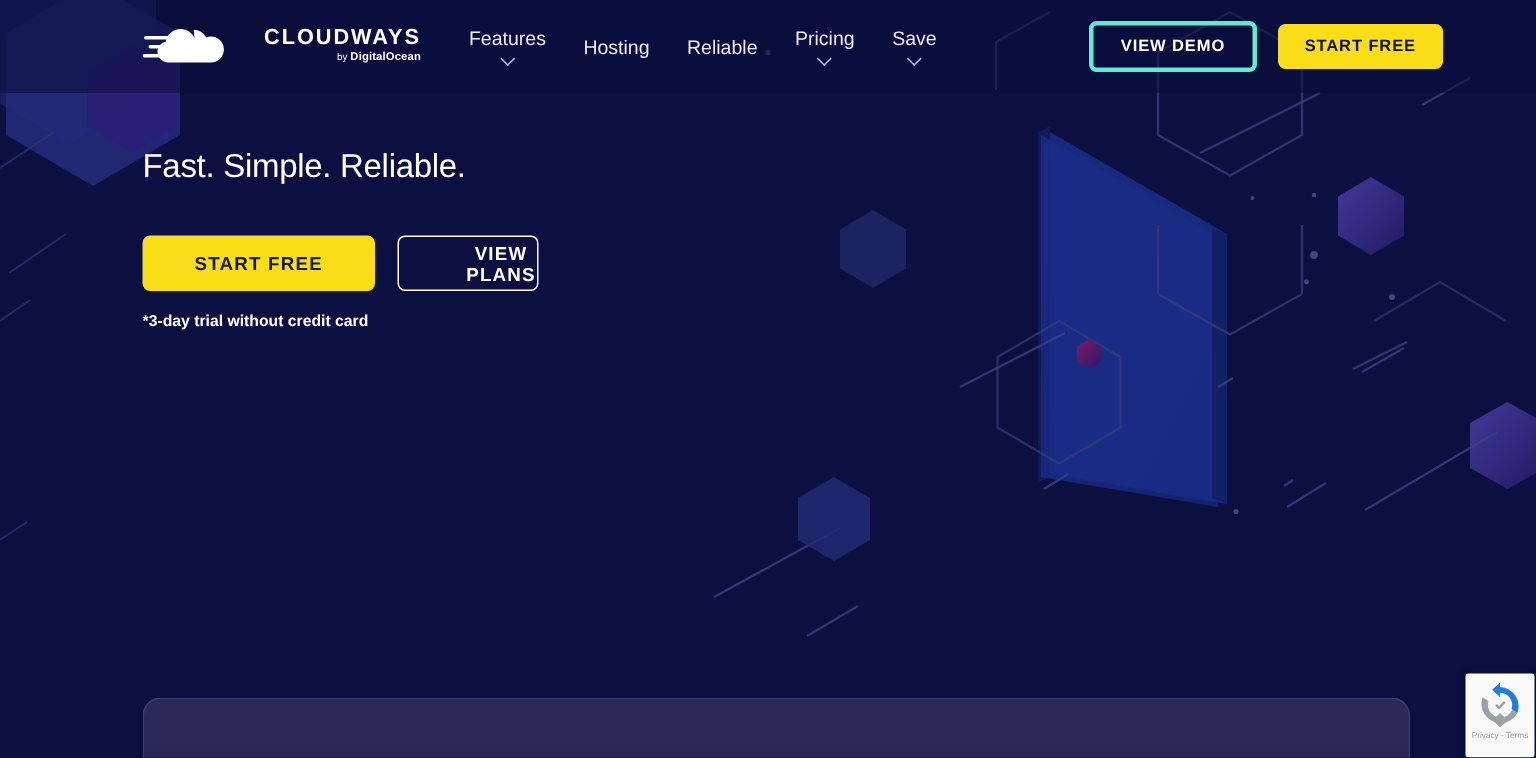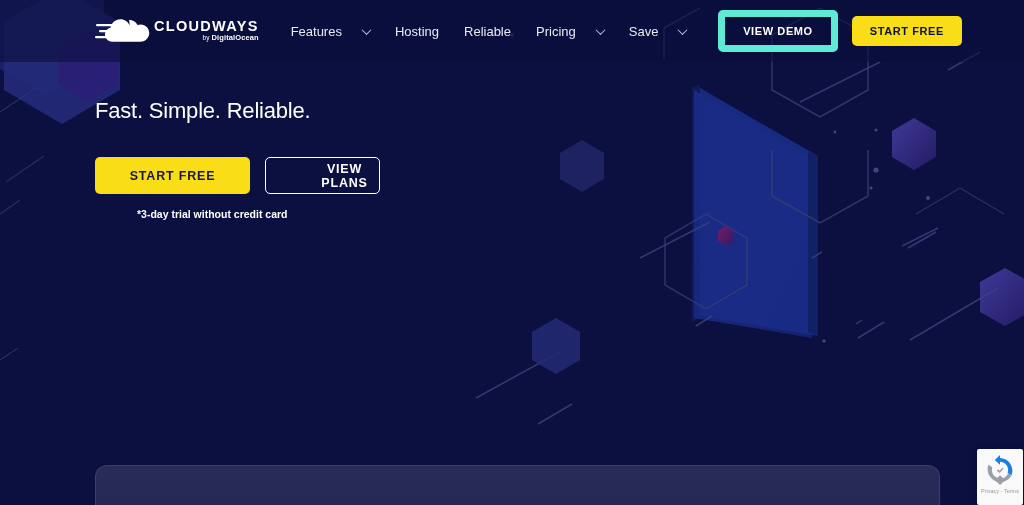--- a/index.html
+++ b/index.html
@@ -33,21 +33,21 @@
     height: 62px;
     display: flex;
     align-items: center;
     padding: 0 62px 0 95px;
     background: rgba(10, 13, 56, 0.55);
   }
 
   .logo {
     display: flex;
     align-items: center;
-    gap: 1px;
+    gap: 23px;
     margin-right: 32px;
     cursor: pointer;
   }
   .logo-mark { width: 58px; height: 30px; display: block; }
   .logo-text { line-height: 1; padding-bottom: 2px; }
   .logo-name {
     display: block;
     color: #ffffff;
     font-size: 14.5px;
     font-weight: bold;
@@ -65,25 +65,26 @@
   .logo-sub .by { font-weight: normal; font-size: 6.5px; }
 
   .nav {
     display: flex;
     align-items: center;
     gap: 25px;
   }
   .nav-item {
     display: flex;
     align-items: center;
-    gap: 21px;
+    gap: 4px;
     color: #e9eaf4;
     font-size: 13px;
     cursor: pointer;
     white-space: nowrap;
+    flex-direction: column;
   }
   .chev {
     display: inline-block;
     width: 7px;
     height: 7px;
     border-right: 1.4px solid #b9bcd8;
     border-bottom: 1.4px solid #b9bcd8;
     transform: rotate(45deg) translate(-1px,-1px);
   }
 
@@ -101,21 +102,21 @@
     border-radius: 5px;
     cursor: pointer;
     white-space: nowrap;
     display: inline-flex;
     align-items: center;
     justify-content: center;
   }
   .btn-outline {
     background: transparent;
     color: #ffffff;
-    border: 7px solid #5eead4;
+    border: 3px solid #5eead4;
     padding: 8px 18px;
   }
   .btn-yellow {
     background: #f9dd16;
     color: #0c1040;
     border: none;
     padding: 9px 18px;
   }
 
   
@@ -171,35 +172,34 @@
     font-family: "Liberation Sans", sans-serif;
   }
   .cta-outline {
     background: transparent;
     color: #ffffff;
     border: 1px solid #ffffff;
     border-radius: 5px;
     font-size: 12.5px;
     font-weight: bold;
     letter-spacing: 0.8px;
-    width: 115px;
+    width: 94px;
     height: 37px;
     cursor: pointer;
     display: inline-flex;
     align-items: center;
     justify-content: center;
     font-family: "Liberation Sans", sans-serif;
     padding-left: 44px;
   }
   .fineprint {
     color: #ffffff;
     font-size: 10.5px;
     font-weight: bold;
     margin-top: 14px;
-    margin-left: 42px;
   }
 
   
   .bottom-card {
     position: absolute;
     left: 95px;
     top: 465px;
     width: 845px;
     height: 90px;
     border-radius: 12px 12px 0 0;

